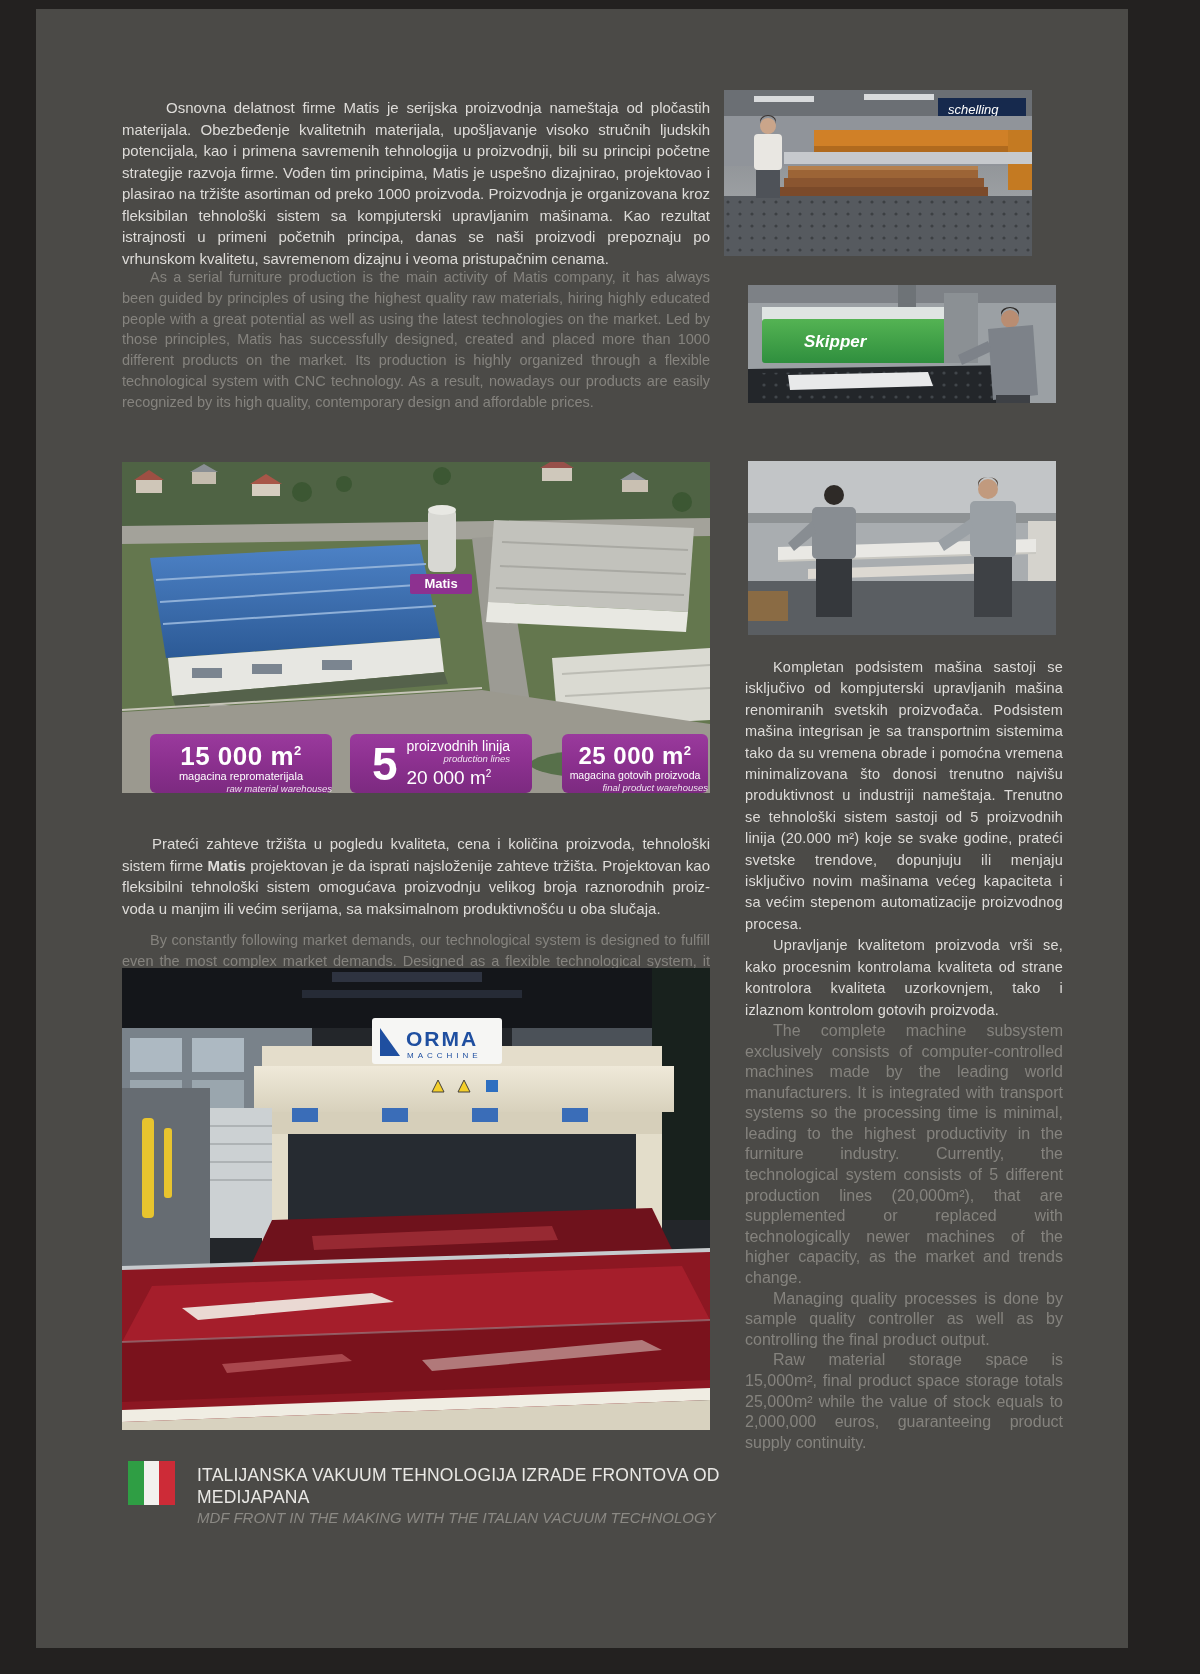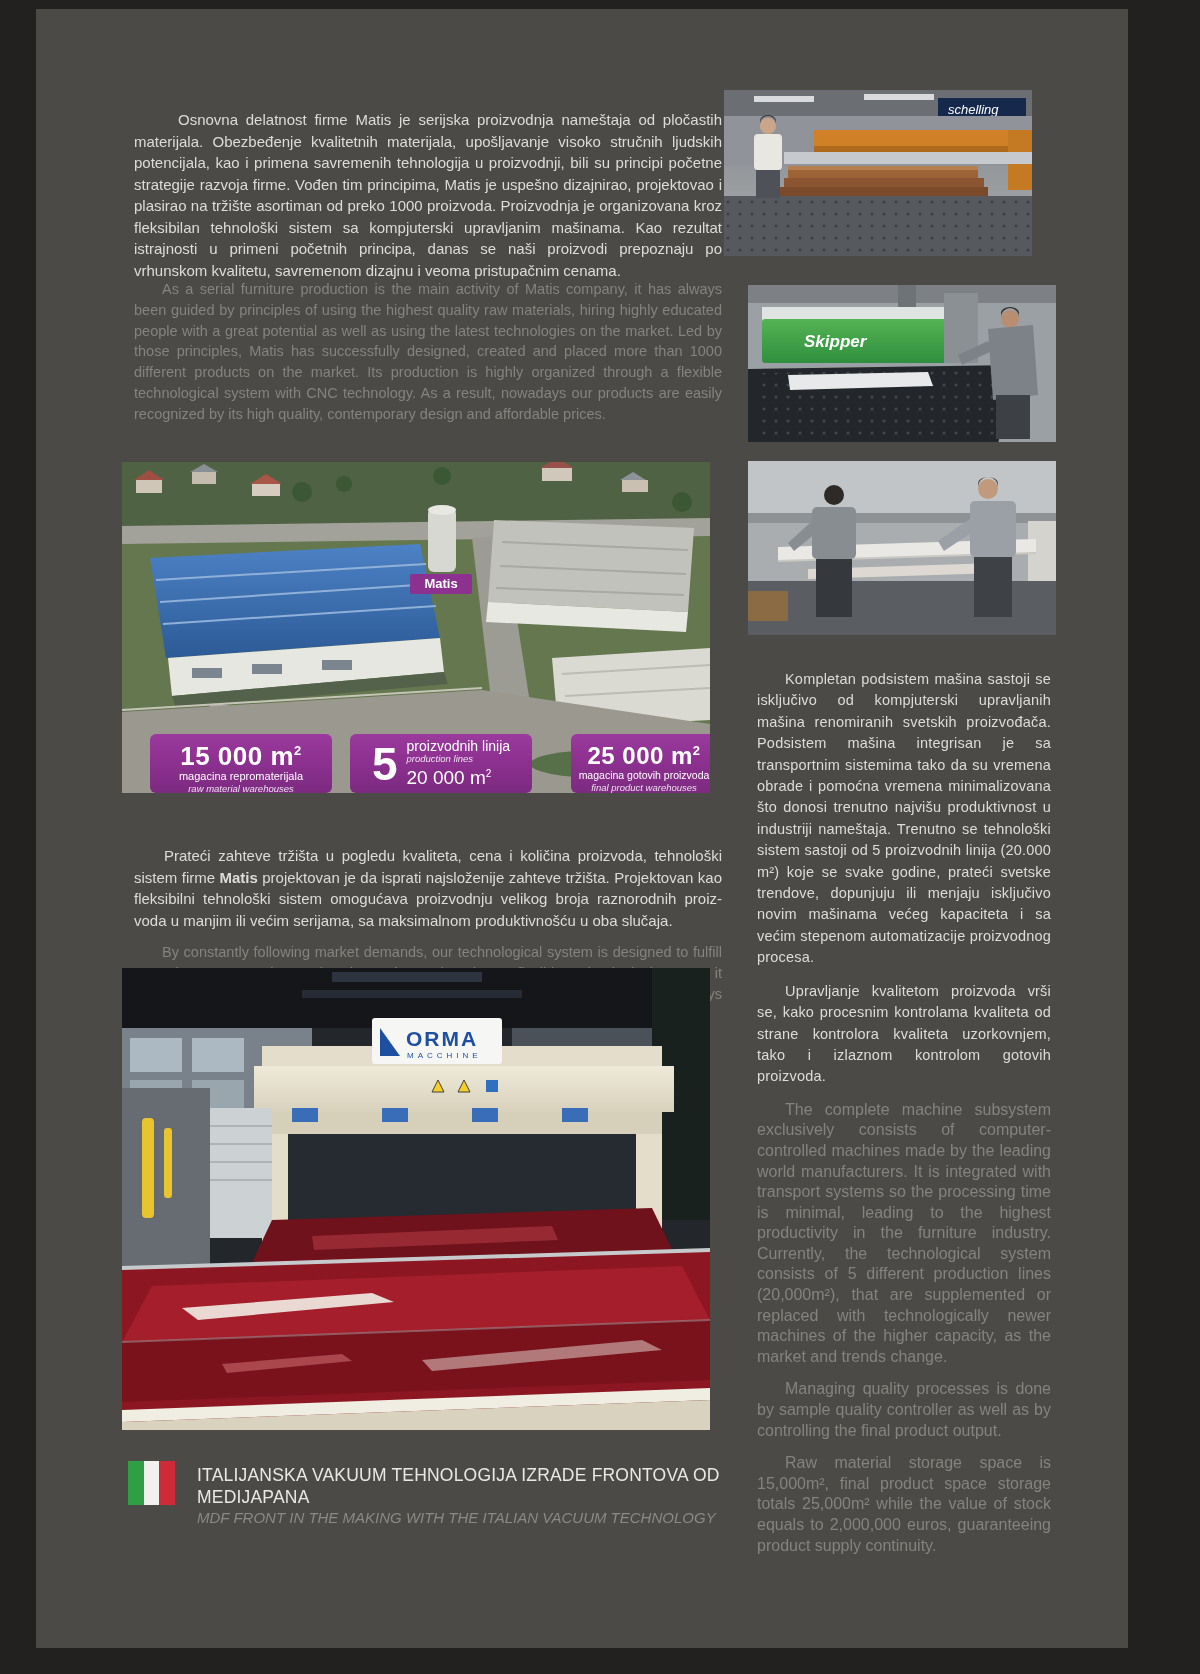--- a/index.html
+++ b/index.html
@@ -6,41 +6,41 @@
   body{
     width:1200px;height:1674px;position:relative;overflow:hidden;
     background:#232120;
     font-family:"Liberation Sans", sans-serif;
   }
   .page{
     position:absolute;left:36px;top:9px;width:1092px;height:1639px;
     background:#4b4a47;
   }
   .abs{position:absolute;}
-  p{margin:12px;}
+  p{margin:0;}
   .para-sr{
     color:#dedcd9;font-size:15px;line-height:21.5px;text-align:justify;
   }
   .para-en{
     color:#85837e;font-size:14.5px;line-height:20.8px;text-align:justify;
   }
   .ind{text-indent:44px;}
   .ind-s{text-indent:28px;}
   .photo{overflow:hidden;background:#333;}
   .photo svg{display:block;}
   
   .badge{
     position:absolute;top:272px;height:59px;
     background:linear-gradient(180deg,#9a3a9d 0%,#8d3190 45%,#7c2a80 100%);
     color:#fff;text-align:center;box-sizing:border-box;padding-top:3px;border-radius:6px;
   }
   .badge-value{font-size:26px;font-weight:bold;line-height:27px;letter-spacing:.5px;}
   .badge-value sup{font-size:13px;font-weight:bold;}
   .badge-label{font-size:11px;line-height:13px;}
-  .badge-sub{font-size:9.5px;line-height:11px;font-style:italic;opacity:.85;}
+  .badge-sub{font-size:9.5px;line-height:11px;font-style:italic;opacity:.85;text-align:right;}
   .badge-mid{display:flex;align-items:center;justify-content:center;gap:9px;padding-top:0;}
   .badge-number{font-size:46px;font-weight:bold;line-height:46px;}
   .badge-mid-col{text-align:left;}
   .badge-mid-label{font-size:14px;line-height:14px;}
   .badge-mid-value{font-size:19px;font-weight:normal;line-height:20px;}
   .badge-mid-value sup{font-size:10px;}
   
   .rcol{width:318px;}
   .rcol .para-sr{font-size:14.5px;line-height:21.4px;letter-spacing:.2px;}
   .rcol .para-en{font-size:16px;line-height:20.6px;}
@@ -140,21 +140,21 @@
 
     <div class="badge badge-mid" style="left:228px;width:182px">
       <div class="badge-number">5</div>
       <div class="badge-mid-col">
         <div class="badge-mid-label">proizvodnih linija</div>
         <div class="badge-sub">production lines</div>
         <div class="badge-mid-value"><span>20 000 m</span><sup>2</sup></div>
       </div>
     </div>
 
-    <div class="badge" style="left:449px;width:146px">
+    <div class="badge" style="left:440px;width:146px">
       <div class="badge-value" style="font-size:24px"><span>25 000 m</span><sup>2</sup></div>
       <div class="badge-label" style="font-size:10.5px">magacina gotovih proizvoda</div>
       <div class="badge-sub">final product warehouses</div>
     </div>
   </div>
 
   <p class="abs para-sr" style="left:86px;top:824px;width:588px;text-indent:30px"><span>Prateći zahteve tržišta u pogledu kvaliteta, cena i količina proizvoda, tehnološki sistem firme </span><b>Matis</b><span> projektovan je da isprati najsloženije zahteve tržišta. Projektovan kao fleksibilni tehnološki sistem omogućava proizvodnju velikog broja raznorodnih proiz-voda u manjim ili većim serijama, sa maksimalnom produktivnošću u oba slučaja.</span></p>
 
   <p class="abs para-en ind-s" style="left:86px;top:921px;width:588px">By constantly following market demands, our technological system is designed to fulfill even the most complex market demands. Designed as a flexible technological system, it allows the production of a various products in both smaller or bigger series, always reaching the maximum productivity.</p>
 
@@ -280,21 +280,21 @@
       <rect x="0" y="110" width="308" height="60" fill="url(#dotsA)"></rect>
       <g>
         <circle cx="44" cy="36" r="8" fill="#caa58a"></circle>
         <path d="M36,34 a8,8 0 0 1 16,0 l0,-3 a8,6 0 0 0 -16,0 z" fill="#3a3330"></path>
         <rect x="30" y="44" width="28" height="36" rx="4" fill="#e9e7e2"></rect>
         <rect x="32" y="80" width="24" height="28" fill="#4e5258"></rect>
       </g>
     </svg>
   </div>
 
-  <div class="abs photo" style="left:712px;top:276px;width:308px;height:157px">
+  <div class="abs photo" style="left:712px;top:276px;width:308px;height:118px">
     <svg width="308" height="159" viewBox="0 0 308 159">
       <defs>
         <linearGradient id="greenM" x1="0" y1="0" x2="0" y2="1">
           <stop offset="0" stop-color="#54b353"></stop>
             <stop offset="1" stop-color="#2f8f3e"></stop>
         </linearGradient>
         <pattern id="dotsB" width="12" height="12" patternUnits="userSpaceOnUse">
           <circle cx="4" cy="4" r="1.6" fill="#41464b"></circle>
         </pattern>
       </defs>

